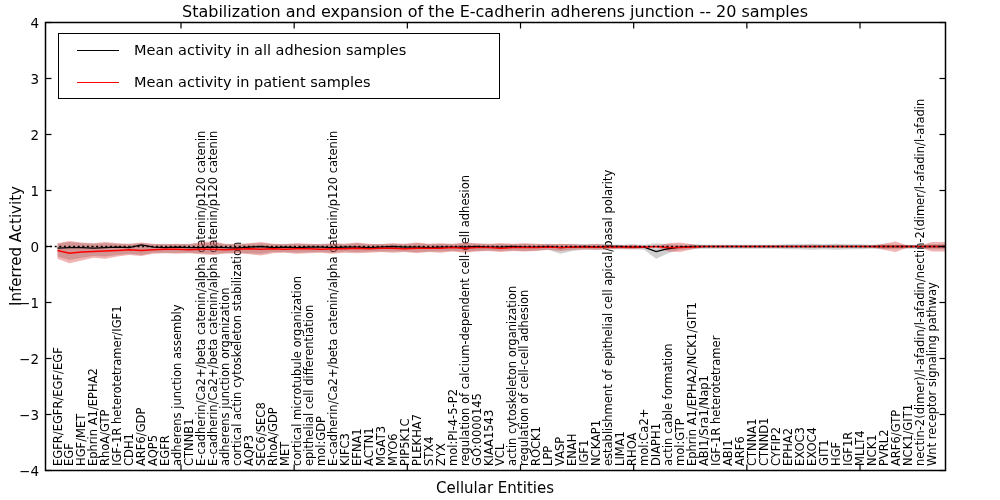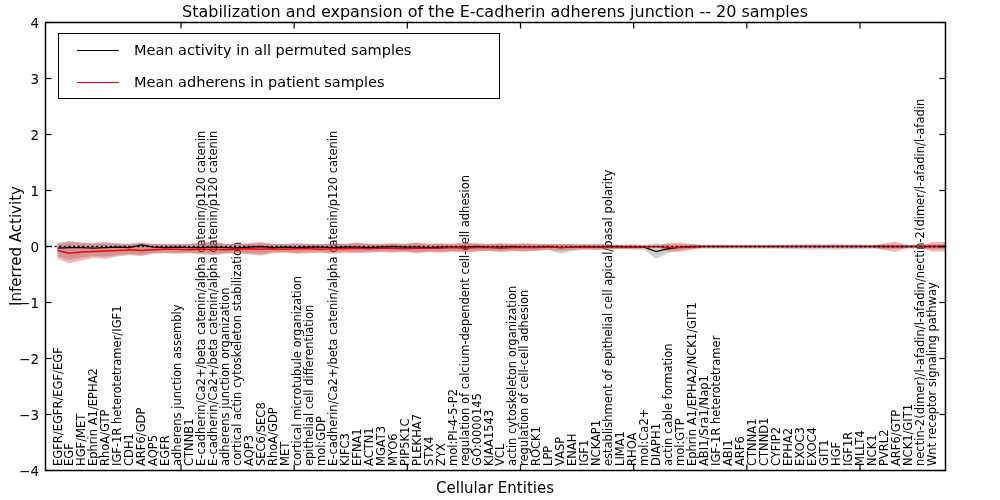--- a/index.html
+++ b/index.html
@@ -153,19 +153,19 @@
     <line x1="633.6800000000001" x2="633.6800000000001" y1="470.5" y2="464.5" stroke="#000" stroke-width="1.2"></line>
     <line x1="746.85" x2="746.85" y1="22.5" y2="28.5" stroke="#000" stroke-width="1.2"></line>
     <line x1="746.85" x2="746.85" y1="470.5" y2="464.5" stroke="#000" stroke-width="1.2"></line>
     <line x1="860.02" x2="860.02" y1="22.5" y2="28.5" stroke="#000" stroke-width="1.2"></line>
     <line x1="860.02" x2="860.02" y1="470.5" y2="464.5" stroke="#000" stroke-width="1.2"></line>
   </svg>
 
 <div class="legend">
   <div class="legend-row">
     <span class="legend-line" style="border-top-color: rgb(0, 0, 0);"></span>
-    <span class="legend-text">Mean activity in all permuted samples</span>
+    <span class="legend-text">Mean activity in all adhesion samples</span>
   </div>
   <div class="legend-row">
     <span class="legend-line" style="border-top-color: rgb(255, 0, 0);"></span>
-    <span class="legend-text">Mean adherens in patient samples</span>
+    <span class="legend-text">Mean activity in patient samples</span>
   </div>
 </div>
 
 </body></html>

